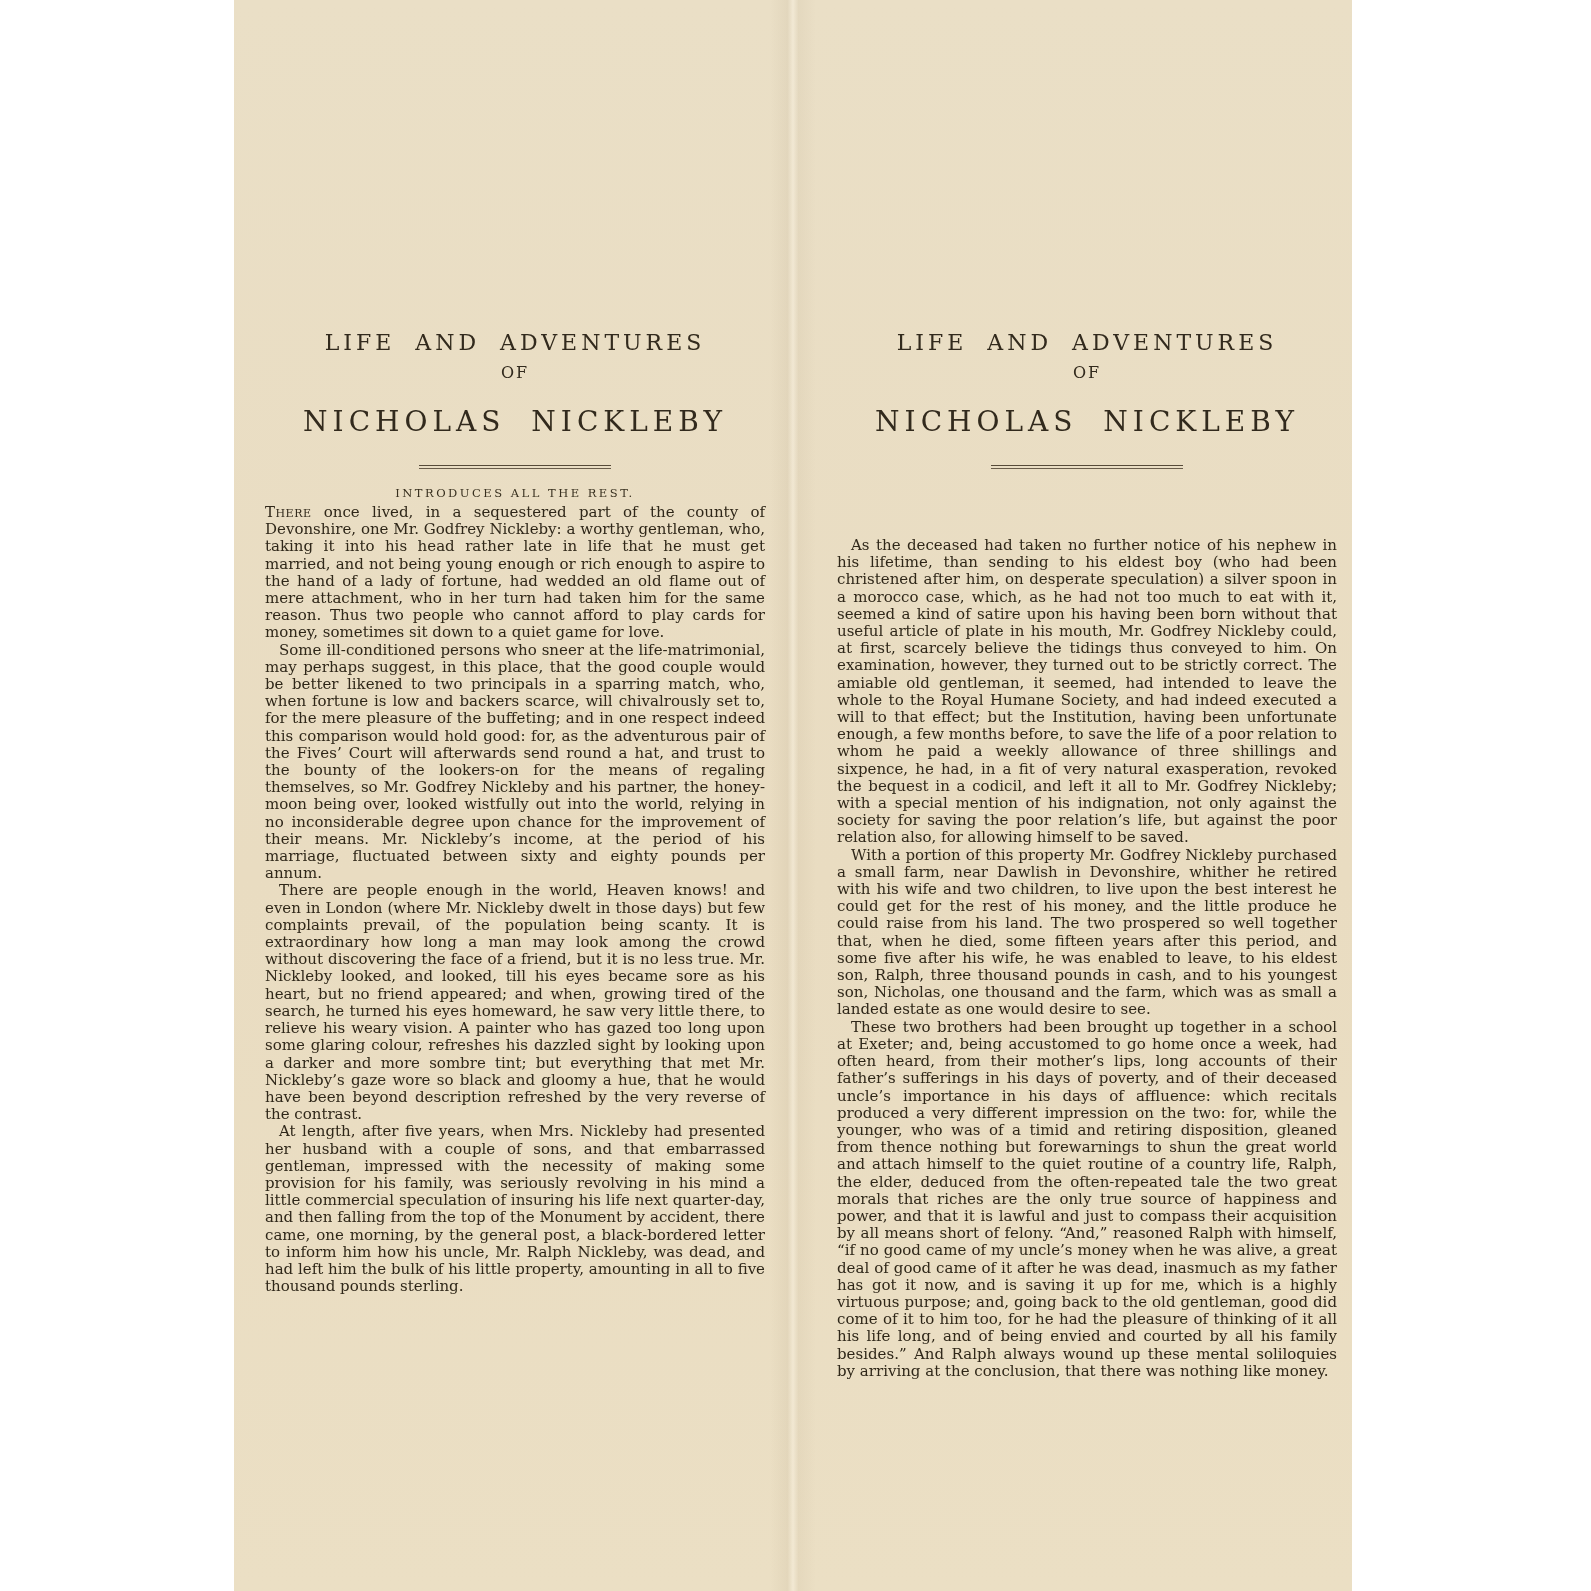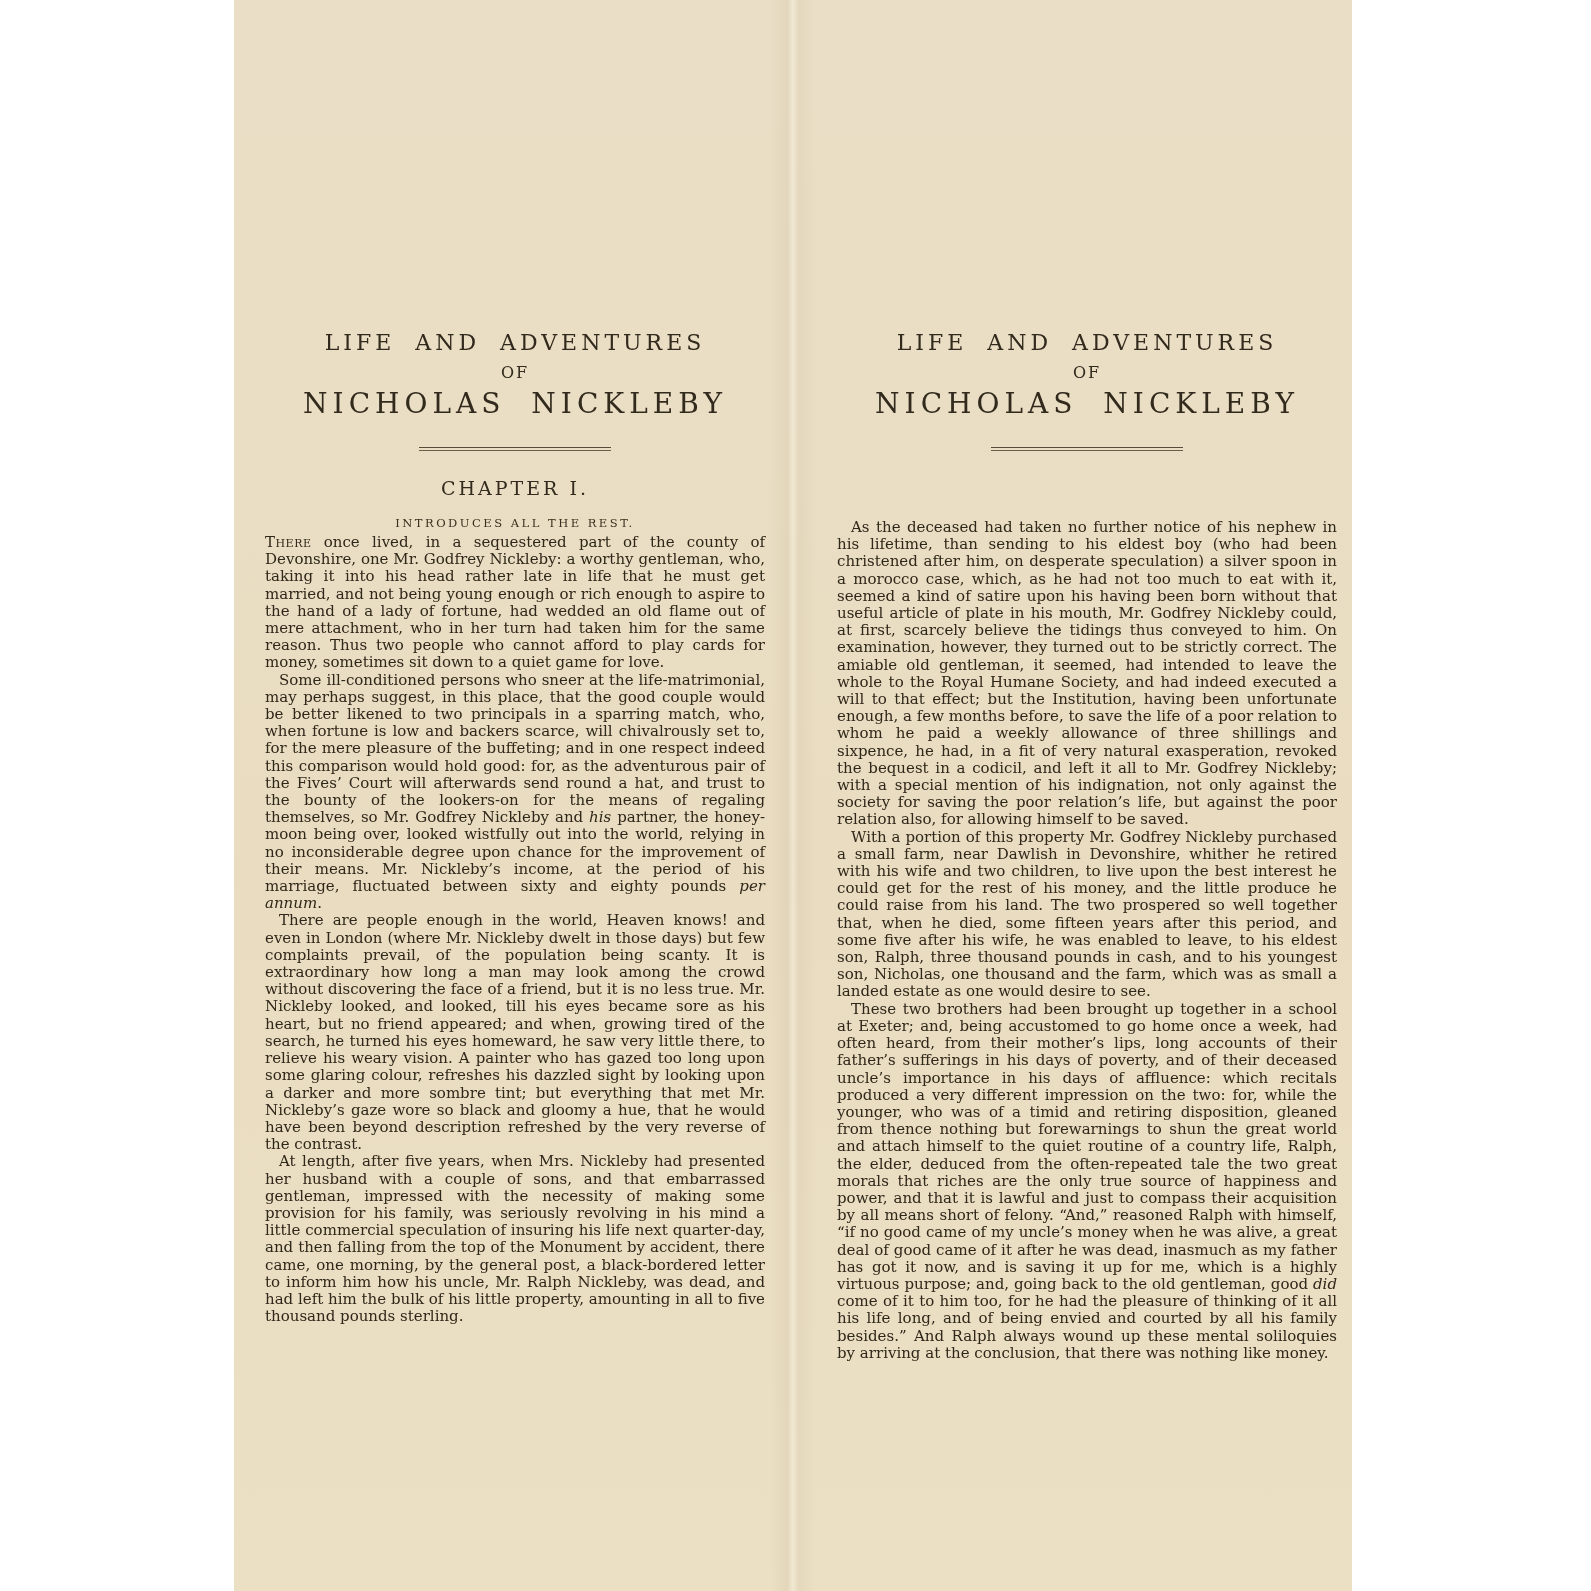--- a/index.html
+++ b/index.html
@@ -60,21 +60,21 @@
     letter-spacing: 4px;
     word-spacing: 9px;
     white-space: nowrap;
   }
   .m-of {
     margin-top: 8px;
     font-size: 16px;
     letter-spacing: 2px;
   }
   .m-line2 {
-    margin-top: 5px;
+    margin-top: 23px;
     font-size: 28px;
     letter-spacing: 5px;
     word-spacing: 12px;
     white-space: nowrap;
   }
   .rule-double {
     width: 192px;
     height: 2px;
     margin: 27px auto 0 auto;
     border-top: 1px solid rgba(62,50,34,0.85);
@@ -98,36 +98,35 @@
     margin-top: 4px;
     font-size: 15px;
     line-height: 17.2px;
     text-align: justify;
     color: #2f2719;
   }
   .body-text--right { margin-top: 68px; }
   .body-text p { margin: 0; }
   .body-text p.indent { text-indent: 14px; }
   .sc { font-variant: small-caps; letter-spacing: 0.5px; }
-  .it { font-style: italic; }
+  .it { }
 </style>
 </head>
 <body>
 
 <div class="spread">
   <div class="paper">
 
     <section class="page page--left">
       <div class="content">
         <header class="masthead">
           <div class="m-line1">LIFE AND ADVENTURES</div>
           <div class="m-of">OF</div>
           <div class="m-line2">NICHOLAS NICKLEBY</div>
           <div class="rule-double"></div>
-          <div class="chapter">CHAPTER I.</div>
           <div class="chapter-sub">INTRODUCES ALL THE REST.</div>
         </header>
         <div class="body-text">
             <p class="no-indent"><span class="sc">There</span><span> once lived, in a sequestered part of the county of Devonshire, one Mr. Godfrey Nickleby: a worthy gentleman, who, taking it into his head rather late in life that he must get married, and not being young enough or rich enough to aspire to the hand of a lady of fortune, had wedded an old flame out of mere attachment, who in her turn had taken him for the same reason. Thus two people who cannot afford to play cards for money, sometimes sit down to a quiet game for love.</span></p>
             <p class="indent"><span>Some ill-conditioned persons who sneer at the life-matrimonial, may perhaps suggest, in this place, that the good couple would be better likened to two principals in a sparring match, who, when fortune is low and backers scarce, will chivalrously set to, for the mere pleasure of the buffeting; and in one respect indeed this comparison would hold good: for, as the adventurous pair of the Fives’ Court will afterwards send round a hat, and trust to the bounty of the lookers-on for the means of regaling themselves, so Mr. Godfrey Nickleby and </span><span class="it">his</span><span> partner, the honey-moon being over, looked wistfully out into the world, relying in no inconsiderable degree upon chance for the improvement of their means. Mr. Nickleby’s income, at the period of his marriage, fluctuated between sixty and eighty pounds </span><span class="it">per annum</span><span>.</span></p>
             <p class="indent"><span>There are people enough in the world, Heaven knows! and even in London (where Mr. Nickleby dwelt in those days) but few complaints prevail, of the population being scanty. It is extraordinary how long a man may look among the crowd without discovering the face of a friend, but it is no less true. Mr. Nickleby looked, and looked, till his eyes became sore as his heart, but no friend appeared; and when, growing tired of the search, he turned his eyes homeward, he saw very little there, to relieve his weary vision. A painter who has gazed too long upon some glaring colour, refreshes his dazzled sight by looking upon a darker and more sombre tint; but everything that met Mr. Nickleby’s gaze wore so black and gloomy a hue, that he would have been beyond description refreshed by the very reverse of the contrast.</span></p>
             <p class="indent"><span>At length, after five years, when Mrs. Nickleby had presented her husband with a couple of sons, and that embarrassed gentleman, impressed with the necessity of making some provision for his family, was seriously revolving in his mind a little commercial speculation of insuring his life next quarter-day, and then falling from the top of the Monument by accident, there came, one morning, by the general post, a black-bordered letter to inform him how his uncle, Mr. Ralph Nickleby, was dead, and had left him the bulk of his little property, amounting in all to five thousand pounds sterling.</span></p>
           </div>
       </div>
     </section>

